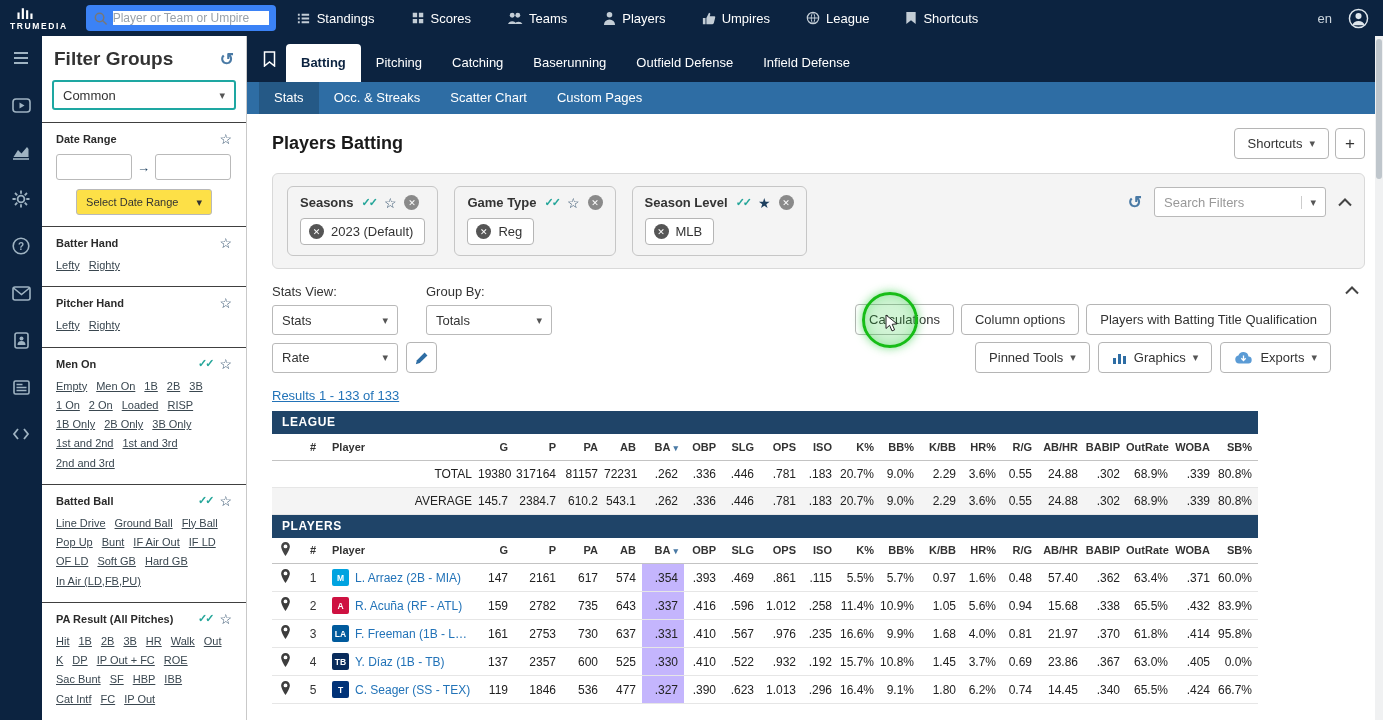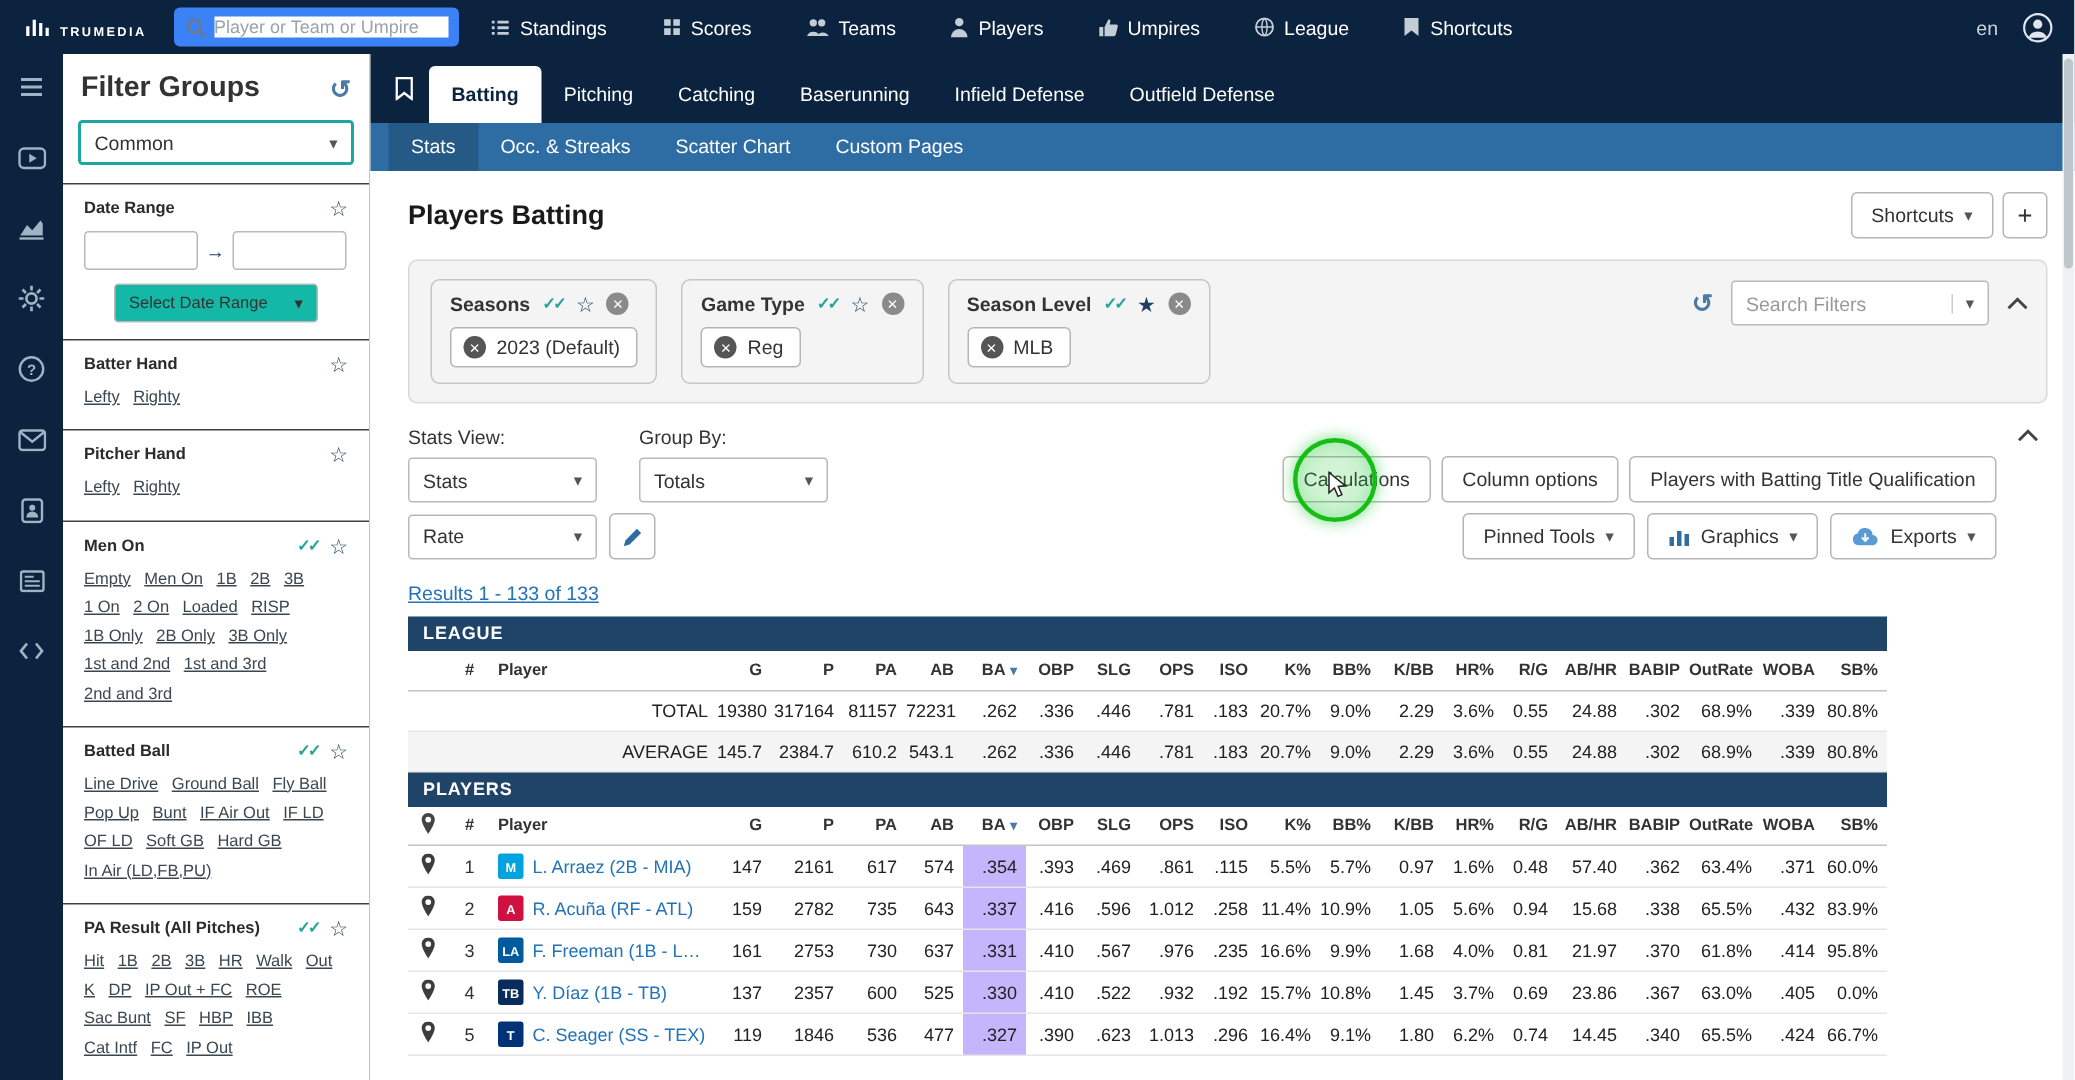--- a/index.html
+++ b/index.html
@@ -2,21 +2,21 @@
 <html><head>
 <meta charset="utf-8">
 <style>
   *{margin:0;padding:0;box-sizing:border-box}
   html,body{width:1383px;height:720px;overflow:hidden}
   body{font-family:"Liberation Sans",sans-serif;background:#fff;color:#222;font-size:13px}
   .page{position:relative;width:1383px;height:720px;overflow:hidden}
 
   
   .navbar{height:36px;background:#0c2340;display:flex;align-items:center;padding:0 14px 0 10px;gap:14px}
-  .logo{display:flex;flex-direction:row;align-items:flex-end;line-height:1;cursor:pointer;margin-right:4px}
+  .logo{display:flex;flex-direction:column;align-items:flex-start;line-height:1;cursor:pointer;margin-right:4px}
   .logo-text{font-size:8.5px;font-weight:bold;letter-spacing:1.6px;color:#fff;margin-top:2px}
   .nav-search{width:190px;height:26px;background:#3b82f6;border-radius:4px;display:flex;align-items:center;padding:0 7px;gap:5px;flex:0 0 auto}
   .nav-search input{border:0;outline:0;flex:1;font-size:12px;color:#333;font-family:inherit;min-width:0}
   .nav-search input::placeholder{color:#9aa2aa}
   .nav-items{display:flex;gap:36px;margin-left:6px}
   .nav-item{display:flex;align-items:center;gap:6px;color:#fff;font-size:13px;cursor:pointer;white-space:nowrap}
   .nav-right{margin-left:auto;display:flex;align-items:center;gap:16px}
   .lang{font-size:13px;color:#ccd5dd;cursor:pointer}
 
   
@@ -35,21 +35,21 @@
   .fsec-head{display:flex;align-items:center;justify-content:space-between}
   .fsec-title{font-size:11px;font-weight:bold;color:#2b2b2b}
   .fsec-icons{display:flex;align-items:center;gap:7px}
   .dbl{color:#26a69a;font-weight:bold;font-size:11px;letter-spacing:-2px;cursor:pointer}
   .star{color:#1d3f5e;font-size:14px;line-height:1;cursor:pointer}
   .flinks{margin-top:6px;line-height:1.75;font-size:11px}
   .flink{color:#3a4750;text-decoration:underline;margin-right:9px;white-space:nowrap;cursor:pointer;display:inline-block}
   .dr-row{display:flex;align-items:center;gap:5px;margin-top:8px}
   .date-input{width:76px;height:26px;border:1px solid #b9b9b9;border-radius:3px;font-family:inherit;font-size:11px;padding:0 5px;outline:none}
   .dr-arrow{color:#1d3f5e;font-weight:bold;font-size:13px}
-  .dr-btn{margin:9px auto 0;width:fit-content;display:flex;align-items:center;gap:18px;border:1px solid #b9b9b9;border-radius:3px;height:26px;padding:0 9px;font-size:11px;color:#333;cursor:pointer;background:#14b8a6}
+  .dr-btn{margin:9px auto 0;width:fit-content;display:flex;align-items:center;gap:18px;border:1px solid #b9b9b9;border-radius:3px;height:26px;padding:0 9px;font-size:11px;color:#333;cursor:pointer;background:#fde047}
 
   
   .main{flex:1;display:flex;flex-direction:column;background:#fff;min-width:0}
   .tabbar1{height:46px;background:#0c2340;display:flex;align-items:flex-end;padding-left:10px;flex:0 0 auto}
   .tab-bookmark{align-self:center;margin:0 10px 0 6px;cursor:pointer;display:flex}
   .ptab{height:38px;line-height:38px;padding:0 15px;color:#fff;font-size:13px;cursor:pointer;white-space:nowrap}
   .ptab.active{background:#fff;color:#0c2340;font-weight:bold;border-radius:4px 4px 0 0}
   .tabbar2{height:32px;background:#2e6da4;display:flex;align-items:stretch;padding-left:12px;flex:0 0 auto}
   .stab{line-height:32px;padding:0 15px;color:#fff;font-size:13px;cursor:pointer;white-space:nowrap}
   .stab.active{background:rgba(0,0,0,0.18)}
@@ -375,22 +375,22 @@
       <div class="tabbar1">
         <span class="tab-bookmark">
             <svg width="13" height="16" viewBox="0 0 13 16">
               <path d="M1.5 1h10v14l-5-4-5 4z" fill="none" stroke="#fff" stroke-width="1.5"></path>
             </svg>
           </span>
         <a class="ptab active">Batting</a>
         <a class="ptab">Pitching</a>
         <a class="ptab">Catching</a>
         <a class="ptab">Baserunning</a>
+        <a class="ptab">Outfield Defense</a>
         <a class="ptab">Infield Defense</a>
-        <a class="ptab">Outfield Defense</a>
       </div>
 
       <div class="tabbar2">
         <a class="stab active">Stats</a>
         <a class="stab">Occ. &amp; Streaks</a>
         <a class="stab">Scatter Chart</a>
         <a class="stab">Custom Pages</a>
       </div>
 
       <div class="content">

